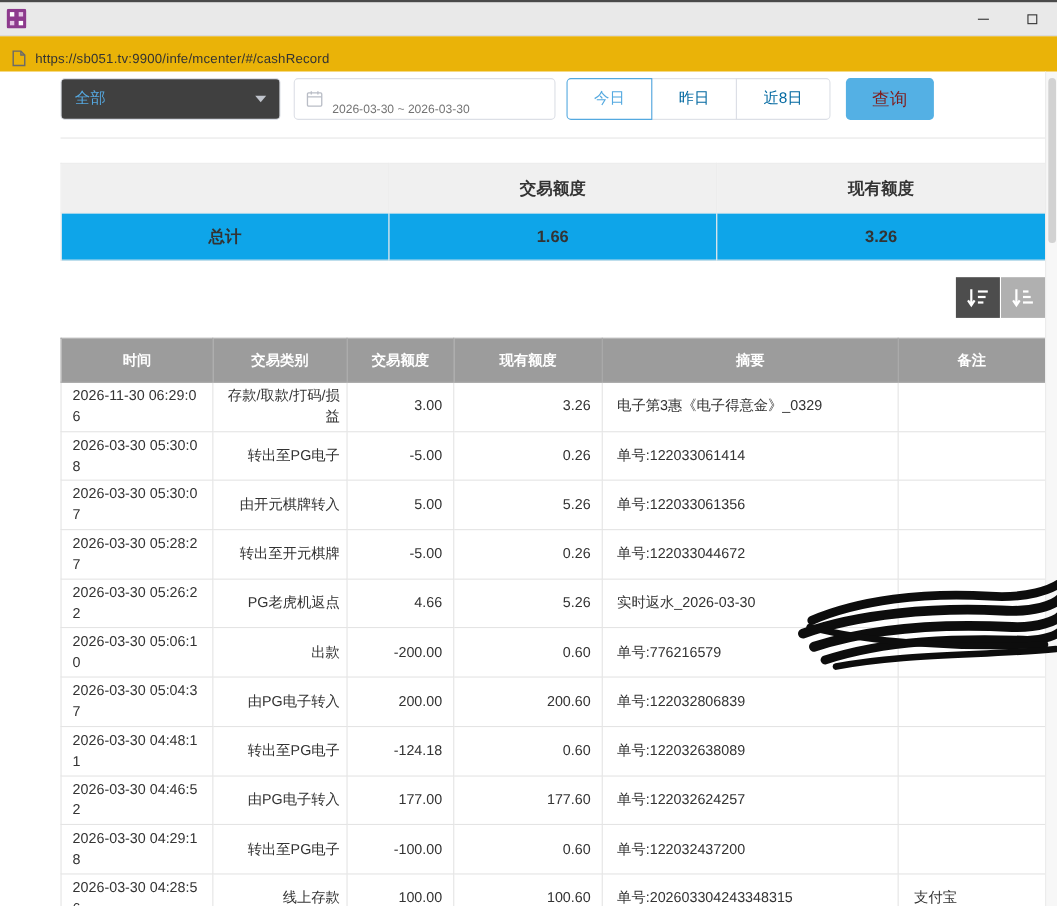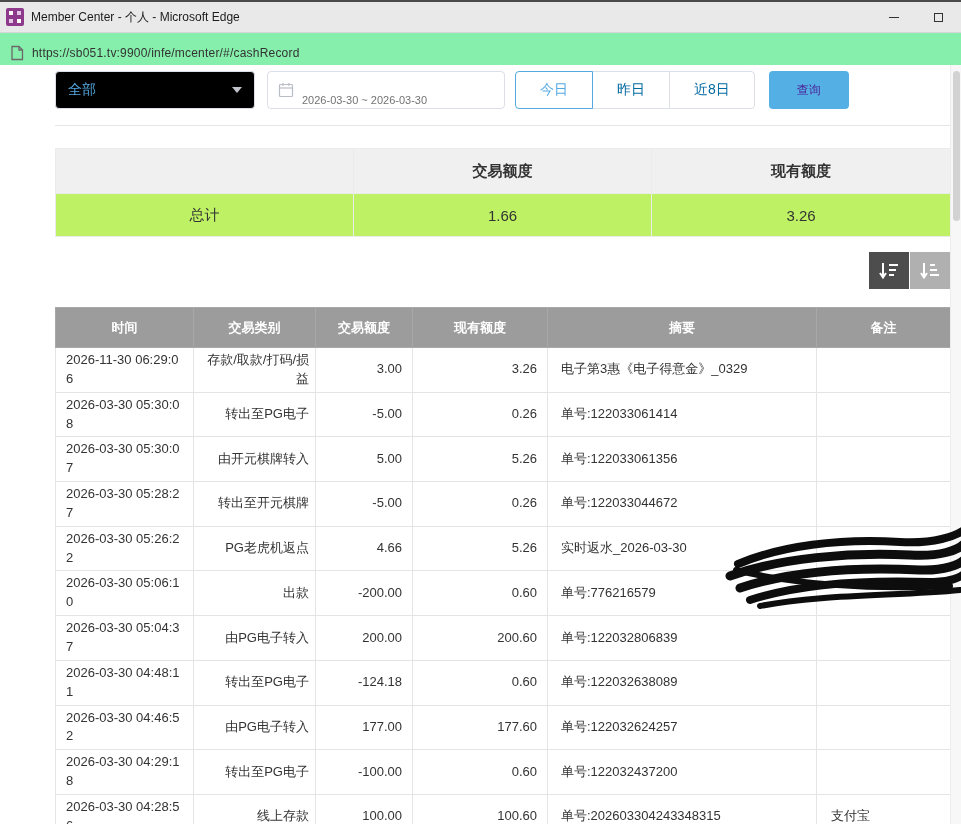--- a/index.html
+++ b/index.html
@@ -17,69 +17,69 @@
   }
   .titlebar .app-ico { width:18px; height:18px; margin-right:7px; display:inline-flex; }
   .titlebar .title-text { font-size:12px; color:#1b1b1b; }
   .win-controls { position:absolute; right:0; top:0; height:31px; display:flex; }
   .win-btn { width:45px; height:31px; display:flex; align-items:center; justify-content:center; cursor:pointer; }
   .glyph-min { width:10px; height:1px; background:#333; display:block; }
   .glyph-max { width:9px; height:9px; border:1px solid #333; display:block; }
 
   .urlbar {
     position:absolute; top:33px; left:0; width:961px; height:44px;
-    background:#86efac; display:flex; align-items:center; padding-left:10px;
+    background:#eab308; display:flex; align-items:center; padding-left:10px;
     border-bottom:4px solid #701a75;
   }
   .urlbar .page-ico { margin-right:8px; display:inline-flex; }
   .urlbar .url-text { font-size:12px; color:#333; letter-spacing:.2px; }
 
   
   .page { position:absolute; top:65px; left:0; width:950px; height:759px; background:#fff; }
 
   .filters { position:absolute; top:6px; left:55px; display:flex; align-items:center; }
   .select-box {
     width:200px; height:38px; border:1px solid #dcdfe6; border-radius:4px;
     display:flex; align-items:center; justify-content:space-between;
-    padding:0 12px; cursor:pointer; background:#000000;text-align:center;
+    padding:0 12px; cursor:pointer; background:#404040;text-align:center;
   }
   .select-box .sel-val { font-size:14px; color:#55a8e0; }
   .caret { width:0; height:0; border-left:5px solid transparent; border-right:5px solid transparent; border-top:6px solid #c0c4cc; }
   .date-box {
     width:238px; height:38px; border:1px solid #dcdfe6; border-radius:4px;
     display:flex; align-items:center; padding:0 10px; margin-left:12px; background:#fff; cursor:text;
   }
   .date-box .date-text { font-size:11px; color:#737373; margin-left:8px;margin-top:19px; }
   .quick-group { display:flex; margin-left:10px; }
   .quick-btn {
     height:38px; padding:0 24px; background:#fff; border:1px solid #dcdfe6;
     font-size:14px; color:#0369a1; display:flex; align-items:center; justify-content:center;
     cursor:pointer; margin-left:-1px;
   }
   .quick-btn:first-child { border-radius:4px 0 0 4px; margin-left:0; }
   .quick-btn:last-child { border-radius:0 4px 4px 0; }
   .quick-btn.active { color:#54a9e0; border-color:#54a9e0; z-index:2; }
   .search-btn {
-    height:38px; width:80px; margin-left:14px; background:#54b0e4; color:#4c1d95;
-    border:none; border-radius:4px; font-size:12px; cursor:pointer;
+    height:38px; width:80px; margin-left:14px; background:#54b0e4; color:#7f1d1d;
+    border:none; border-radius:4px; font-size:16px; cursor:pointer;
     font-family:Liberation Sans, sans-serif;
   }
 
   .divider { position:absolute; top:60px; left:55px; width:895px; height:1px; background:#e6e6e6; }
 
   
   .summary-table {
     position:absolute; top:83px; left:55px; width:895px;
     border-collapse:collapse; table-layout:fixed;
   }
   .summary-table th, .summary-table td {
     border:1px solid #ebebeb; text-align:center; font-size:15px; color:#333;
   }
   .summary-table th { height:45px; background:#f0f0f0; font-weight:bold; }
-  .summary-table td { height:43px; background:#bef264; font-weight:normal; }
+  .summary-table td { height:43px; background:#0ea5e9; font-weight:bold; }
 
   
   .sorts { position:absolute; top:187px; left:869px; display:flex; gap:1px; }
   .sort-btn { width:40px; height:37px; display:flex; align-items:center; justify-content:center; cursor:pointer; }
   .sort-btn.active { background:#4d4d4d; }
   .sort-btn.inactive { background:#b0b0b0; }
 
   
   .main-table {
     position:absolute; top:242px; left:55px; width:895px;
@@ -116,21 +116,20 @@
 <div class="titlebar">
   <span class="app-ico">
     <svg width="18" height="18" viewBox="0 0 18 18">
       <rect width="18" height="18" rx="2" fill="#8d3a8d"></rect>
       <rect x="3" y="3" width="4" height="4" fill="#ffffff"></rect>
       <rect x="11" y="3" width="4" height="4" fill="#e5c6e5"></rect>
       <rect x="3" y="11" width="4" height="4" fill="#e5c6e5"></rect>
       <rect x="11" y="11" width="4" height="4" fill="#ffffff"></rect>
     </svg>
   </span>
-  <span class="title-text">Member Center - 个人 - Microsoft Edge</span>
   <div class="win-controls">
     <div class="win-btn">
         <span class="glyph-min"></span>
       </div>
     <div class="win-btn">
         <span class="glyph-max"></span>
       </div>
   </div>
 </div>
 

